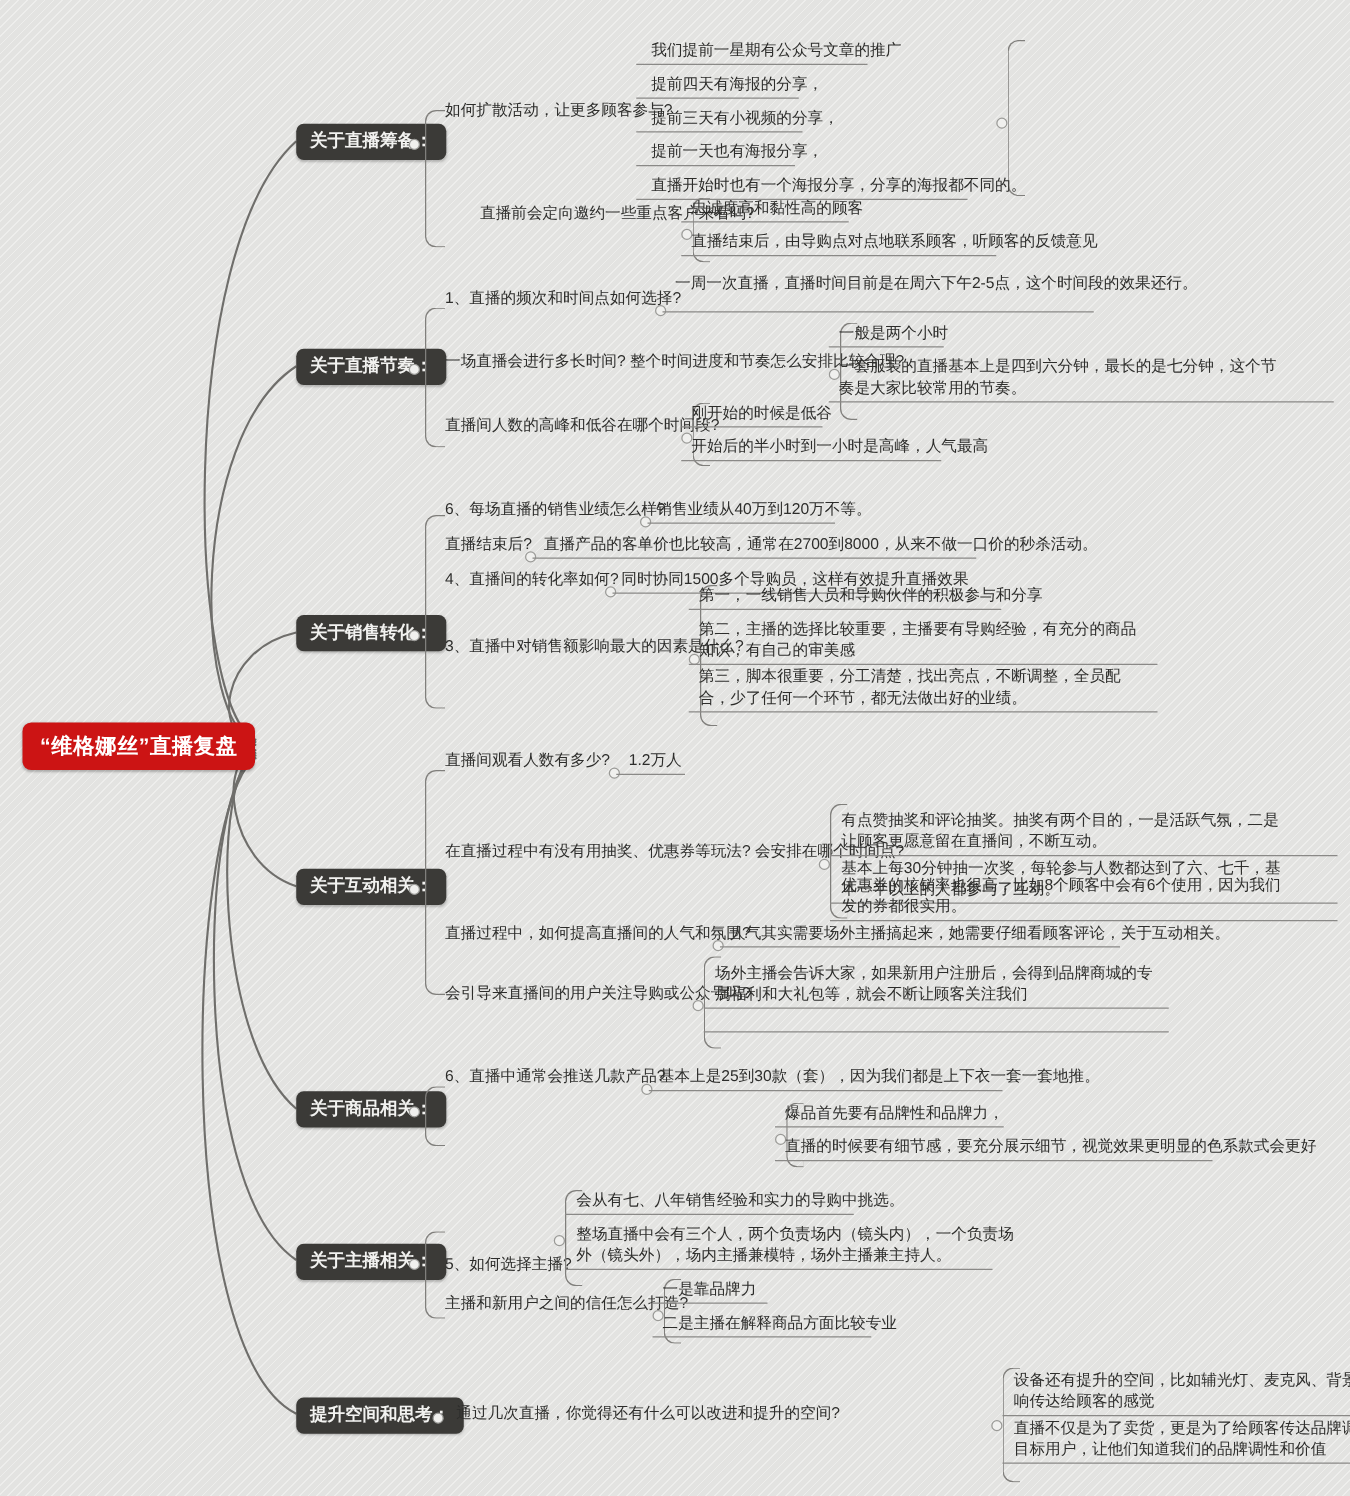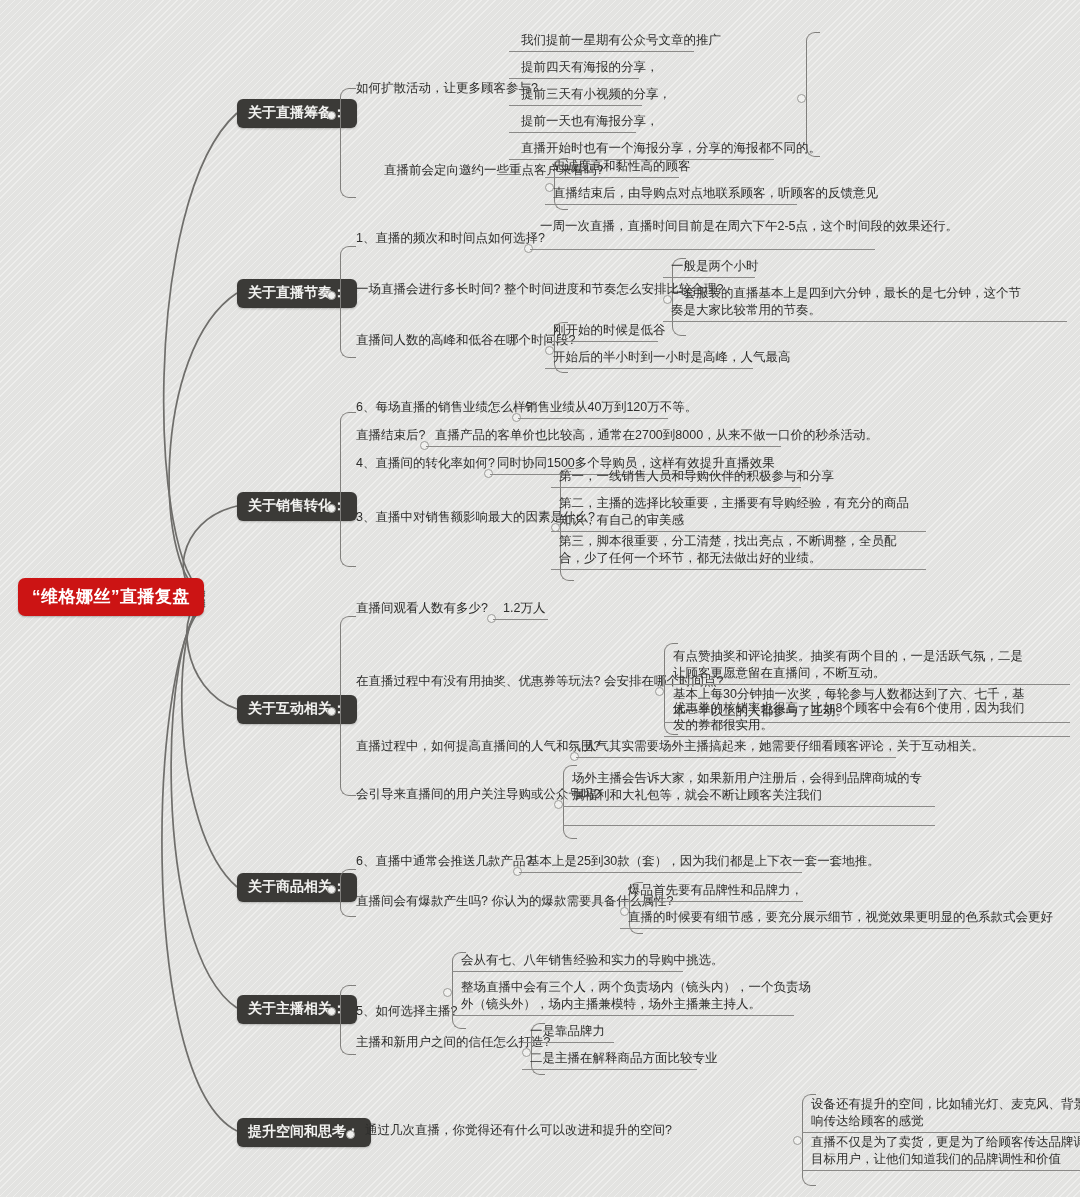--- a/index.html
+++ b/index.html
@@ -178,21 +178,20 @@
 
   <div class="branch-node" style="left:237px;top:873px;">关于商品相关：</div>
   <div class="dot" style="left:327px;top:885px;"></div>
   <div class="bracket" style="left:340px;top:869px;width:16px;height:48px;"></div>
 
   <div class="label" style="left:356px;top:853px;">6、直播中通常会推送几款产品?</div>
   <div class="dot" style="left:513px;top:867px;"></div>
   <div class="label" style="left:527px;top:853px;">基本上是25到30款（套），因为我们都是上下衣一套一套地推。</div>
   <div class="uline" style="left:519px;top:872px;width:283px;"></div>
 
-  <div class="label" style="left:356px;top:893px;">直播间会有爆款产生吗? 你认为的爆款需要具备什么属性?</div>
   <div class="dot" style="left:620px;top:907px;"></div>
   <div class="bracket" style="left:629px;top:882px;width:14px;height:52px;"></div>
   <div class="label" style="left:628px;top:882px;">爆品首先要有品牌性和品牌力，</div>
   <div class="uline" style="left:620px;top:901px;width:183px;"></div>
   <div class="label" style="left:628px;top:909px;">直播的时候要有细节感，要充分展示细节，视觉效果更明显的色系款式会更好</div>
   <div class="uline" style="left:620px;top:928px;width:350px;"></div>
 
   <div class="branch-node" style="left:237px;top:995px;">关于主播相关：</div>
   <div class="dot" style="left:327px;top:1007px;"></div>
   <div class="bracket" style="left:340px;top:985px;width:16px;height:70px;"></div>

